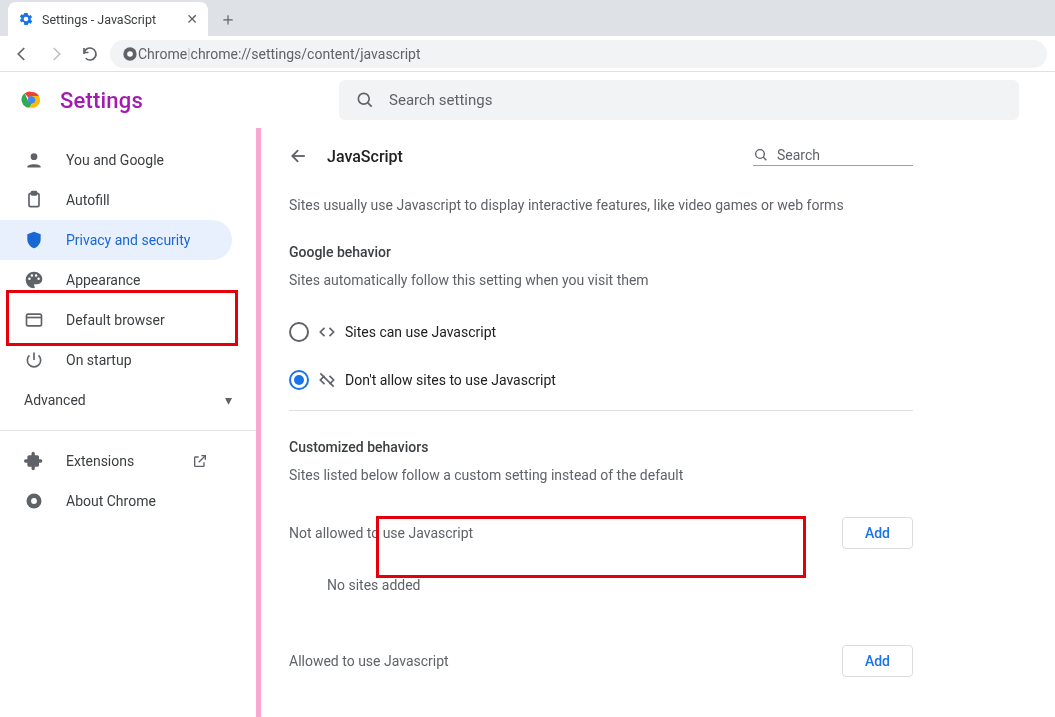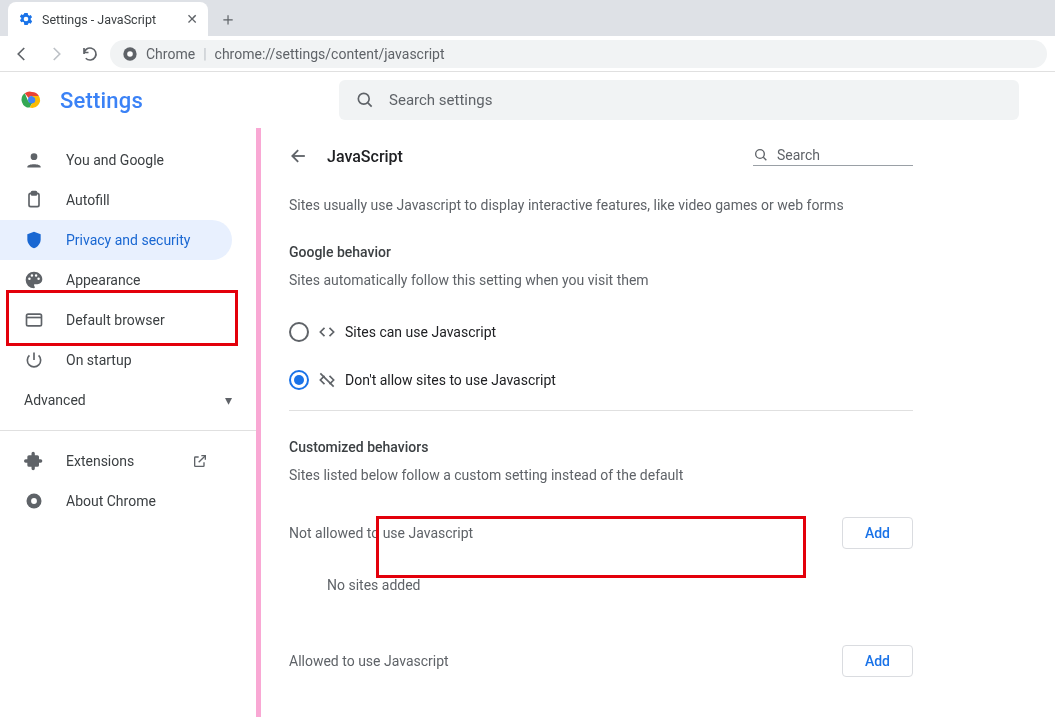--- a/index.html
+++ b/index.html
@@ -8,27 +8,27 @@
   
   .browser-tabs { height: 36px; background: #dee1e6; display: flex; align-items: flex-end; padding-left: 8px; }
   .tab { background: #fff; height: 34px; width: 200px; border-radius: 8px 8px 0 0; display: flex; align-items: center; padding: 0 10px; gap: 8px; font-size: 12.5px; color: #3c4043; }
   .tab .favicon { width:16px; height:16px; display:flex; align-items:center; justify-content:center; }
   .tab .close { margin-left:auto; color:#5f6368; font-size:14px; }
   .newtab { width:28px; height:28px; display:flex; align-items:center; justify-content:center; color:#5f6368; font-size:18px; margin-left:6px; margin-bottom:3px; }
 
   .toolbar { height: 36px; background:#fff; border-bottom:1px solid #e0e0e0; display:flex; align-items:center; padding:0 8px; gap:6px; }
   .tb-btn { width:28px; height:28px; display:flex; align-items:center; justify-content:center; color:#5f6368; border-radius:50%; }
   .tb-btn.disabled { color:#bdc1c6; }
-  .omnibox { flex:1; height:28px; background:#f1f3f4; border-radius:14px; display:flex; align-items:center; padding:0 12px; gap:8px; font-size:14px; color:#5f6368; }
+  .omnibox { flex:1; height:28px; background:#f1f3f4; border-radius:14px; display:flex; align-items:center; padding:0 12px; font-size:14px; color:#5f6368; }
   .omnibox .divider { color:#bdc1c6; }
 
   
   .app { display:flex; flex-direction:column; height: calc(717px - 72px); }
   .app-header { height: 56px; display:flex; align-items:center; padding:0 20px; gap:16px; }
-  .app-title { font-size:22px; color:#3b82f6; font-weight:500; letter-spacing:0.2px; }
+  .app-title { font-size:22px; color:#a21caf; font-weight:500; letter-spacing:0.2px; }
   .chrome-logo { width:24px; height:24px; }
   .search-settings { margin-left:180px; flex:0 0 680px; height:40px; background:#f1f3f4; border-radius:6px; display:flex; align-items:center; padding:0 16px; gap:14px; color:#5f6368; font-size:15px; }
 
   .app-body { display:flex; flex:1; overflow:hidden; }
   .sidebar { width:256px; padding:12px 0; border-right:none; }
   .side-item { height:40px; display:flex; align-items:center; gap:22px; padding:0 24px; font-size:14px; color:#3c4043; border-radius:0 20px 20px 0; margin-right:24px; position:relative; }
   .side-item.active { background:#e8f0fe; color:#1967d2; }
   .side-item .icon { width:20px; height:20px; display:flex; align-items:center; justify-content:center; color:#5f6368; }
   .side-item.active .icon { color:#1967d2; }
   .side-sep { height:1px; background:#e0e0e0; margin:10px 0; }

